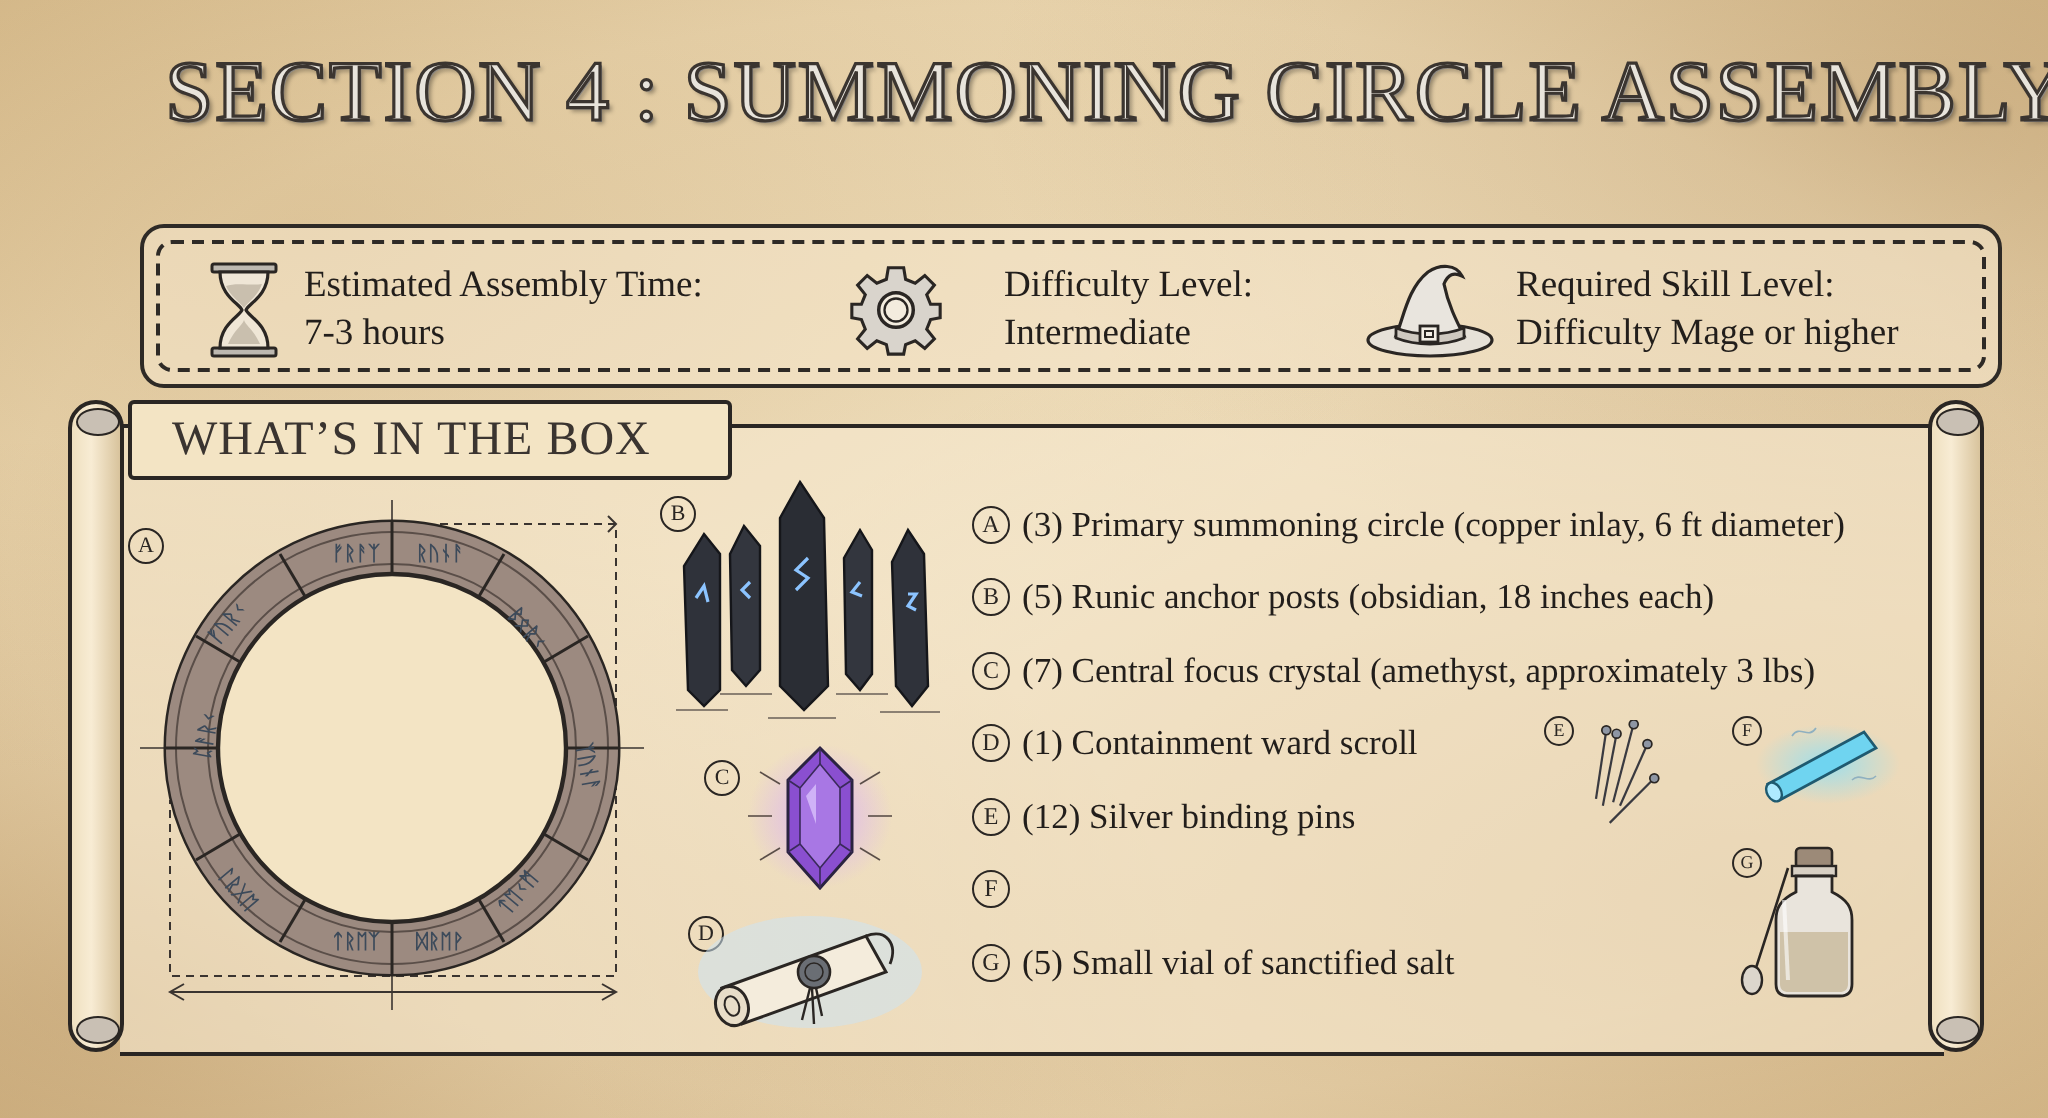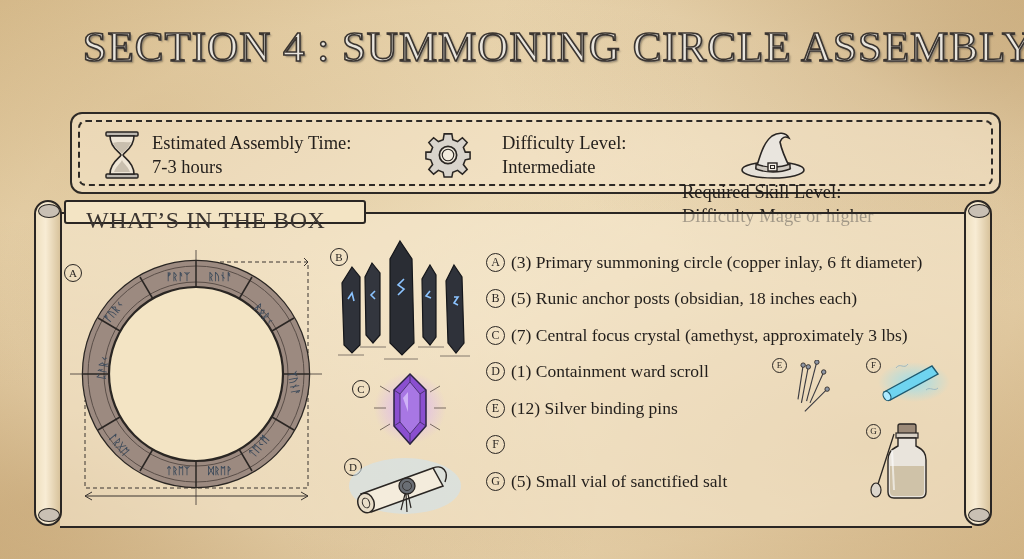--- a/index.html
+++ b/index.html
@@ -52,21 +52,21 @@
     .roll.left { left: 0; }
     .roll.right { left: 930px; }
     .roll::before, .roll::after {
       content: ""; position: absolute; left: 2px; width: 20px; height: 12px;
       border: 1.5px solid #2a2623; border-radius: 50%; background: #c9c0b4;
     }
     .roll::before { top: 2px; }
     .roll::after { bottom: 2px; }
 
     .box-banner {
-      position: absolute; left: 64px; top: 200px; width: 302px; height: 24px;
+      position: absolute; left: 64px; top: 200px; width: 302px; height: 40px;
       border: 2px solid #2a2623; border-radius: 3px; box-sizing: border-box;
       background: #f3e4c4;
       font-family: "Liberation Serif", serif; font-size: 24px; letter-spacing: 0.5px;
       color: #3a3430; padding-left: 20px; line-height: 36px;
     }
 
     .letter {
       display: inline-block; width: 16px; height: 16px; border: 1.3px solid #2a2623;
       border-radius: 50%; font-size: 11px; line-height: 16px; text-align: center;
       font-family: "Liberation Serif", serif; color: #2a2623; box-sizing: content-box;
@@ -111,21 +111,21 @@
         <circle r="9" fill="#f3ecde" stroke="#2a2623" stroke-width="1.8"></circle>
         <circle r="6" fill="none" stroke="#2a2623" stroke-width="1.2"></circle>
       </g>
     </svg>
     <div class="info-text">
       <div>Difficulty Level:</div>
       <div>Intermediate</div>
     </div>
   </div>
 
-  <div class="info-item" style="left:610px;flex-direction:column;">
+  <div class="info-item" style="left:610px;">
     <svg class="icon" viewBox="0 0 66 50" style="width:66px;">
       <ellipse cx="33" cy="40" rx="31" ry="8" fill="#e6e1d8" stroke="#2a2623" stroke-width="1.6"></ellipse>
       <path d="M16 38 C20 28 22 14 32 6 C38 2 46 2 49 8 C45 6 42 7 40 12 C42 22 46 30 50 38 Z" fill="#e9e5de" stroke="#2a2623" stroke-width="1.6"></path>
       <path d="M16 34 C26 38 40 38 50 34 L50 39 C40 43 26 43 16 39 Z" fill="#cfc9c0" stroke="#2a2623" stroke-width="1.4"></path>
       <rect x="28" y="33" width="9" height="8" fill="#f4efe6" stroke="#2a2623" stroke-width="1.4"></rect>
       <rect x="30.5" y="35.5" width="4" height="3" fill="none" stroke="#2a2623" stroke-width="1"></rect>
     </svg>
     <div class="info-text">
       <div>Required Skill Level:</div>
       <div>Difficulty Mage or higher</div>

